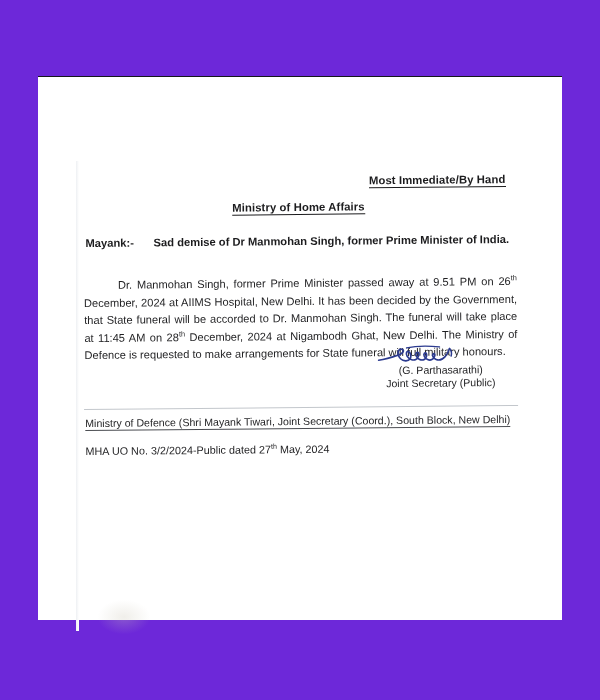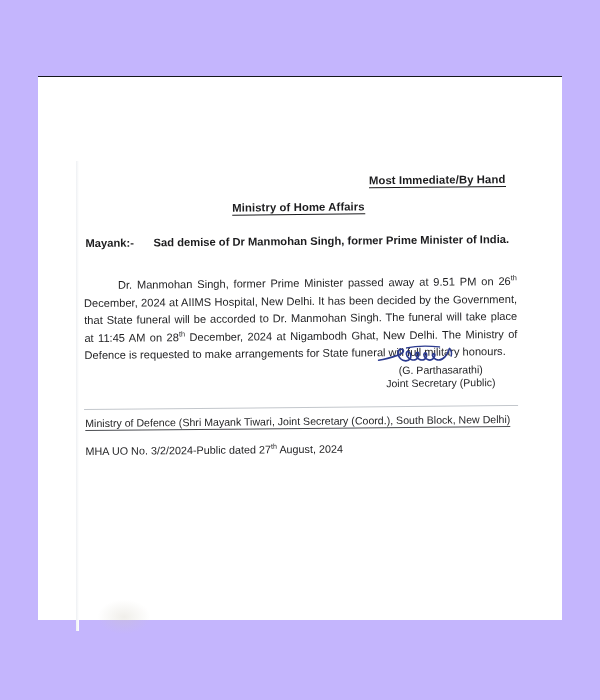--- a/index.html
+++ b/index.html
@@ -15,21 +15,21 @@
     position: relative;
   }
 
   
   .scan-viewport {
     position: absolute;
     left: 0;
     top: 0;
     width: 600px;
     height: 700px;
-    background: #c4b5fd;
+    background: #6d28d9;
   }
 
   .page-sheet {
     position: absolute;
     left: 38px;
     top: 77px;
     width: 524px;
     height: 543px;
     background: #ffffff;
     box-sizing: border-box;
@@ -256,19 +256,19 @@
           </svg>
         </div>
         <div class="sig-name">(G. Parthasarathi)</div>
         <div class="sig-designation">Joint Secretary (Public)</div>
       </div>
 
       <div class="footer-rule"></div>
 
       <div class="footer-defence">Ministry of Defence (Shri Mayank Tiwari, Joint Secretary (Coord.), South Block, New Delhi)</div>
 
-      <div class="footer-uo"><span>MHA UO No. 3/2/2024-Public dated 27</span><sup>th</sup><span> August, 2024</span></div>
+      <div class="footer-uo"><span>MHA UO No. 3/2/2024-Public dated 27</span><sup>th</sup><span> May, 2024</span></div>
 
     </div>
   </div>
 
   <div class="smudge"></div>
 </div>
 
 </body></html>

